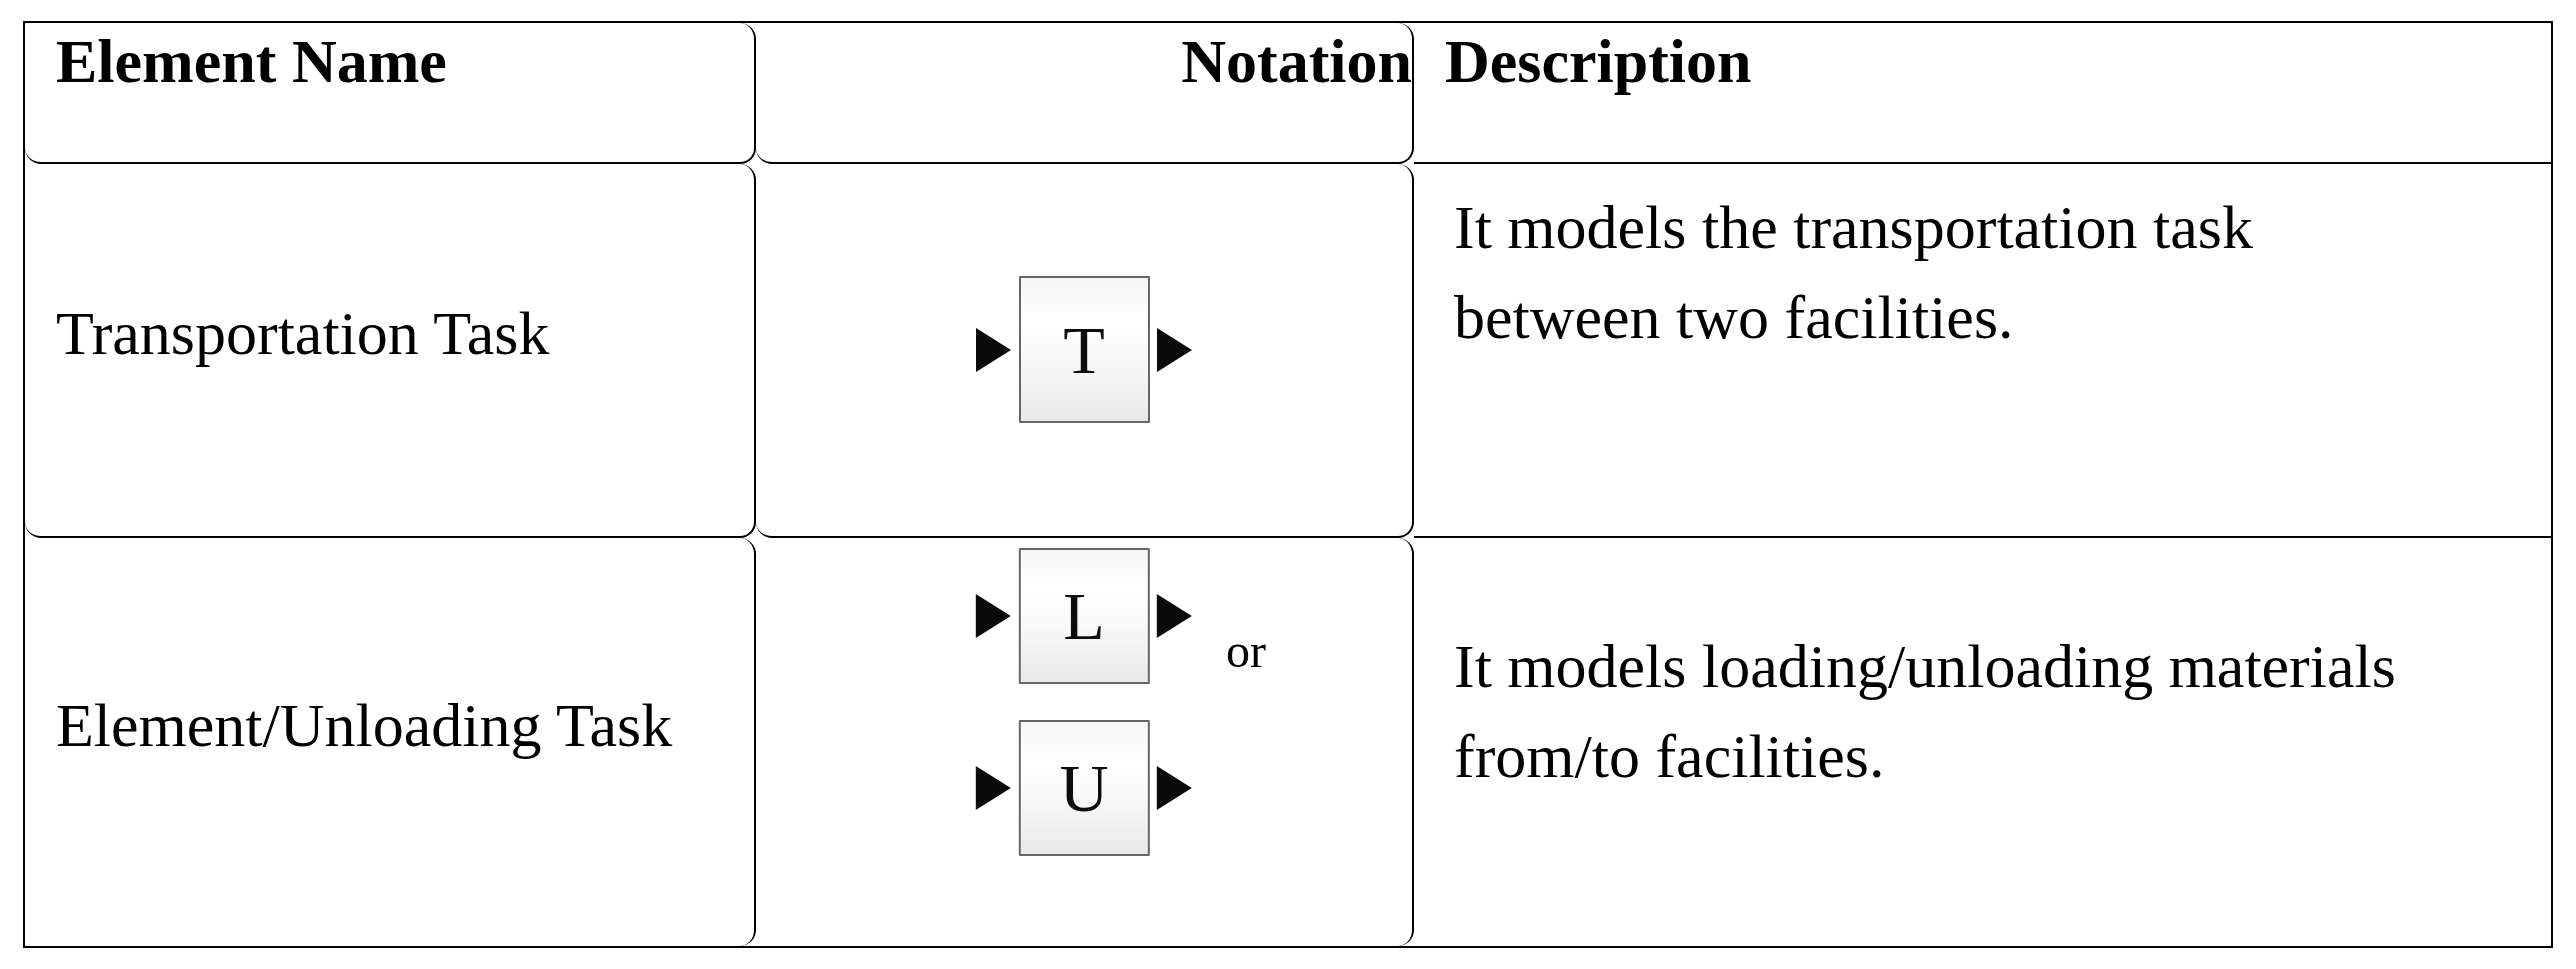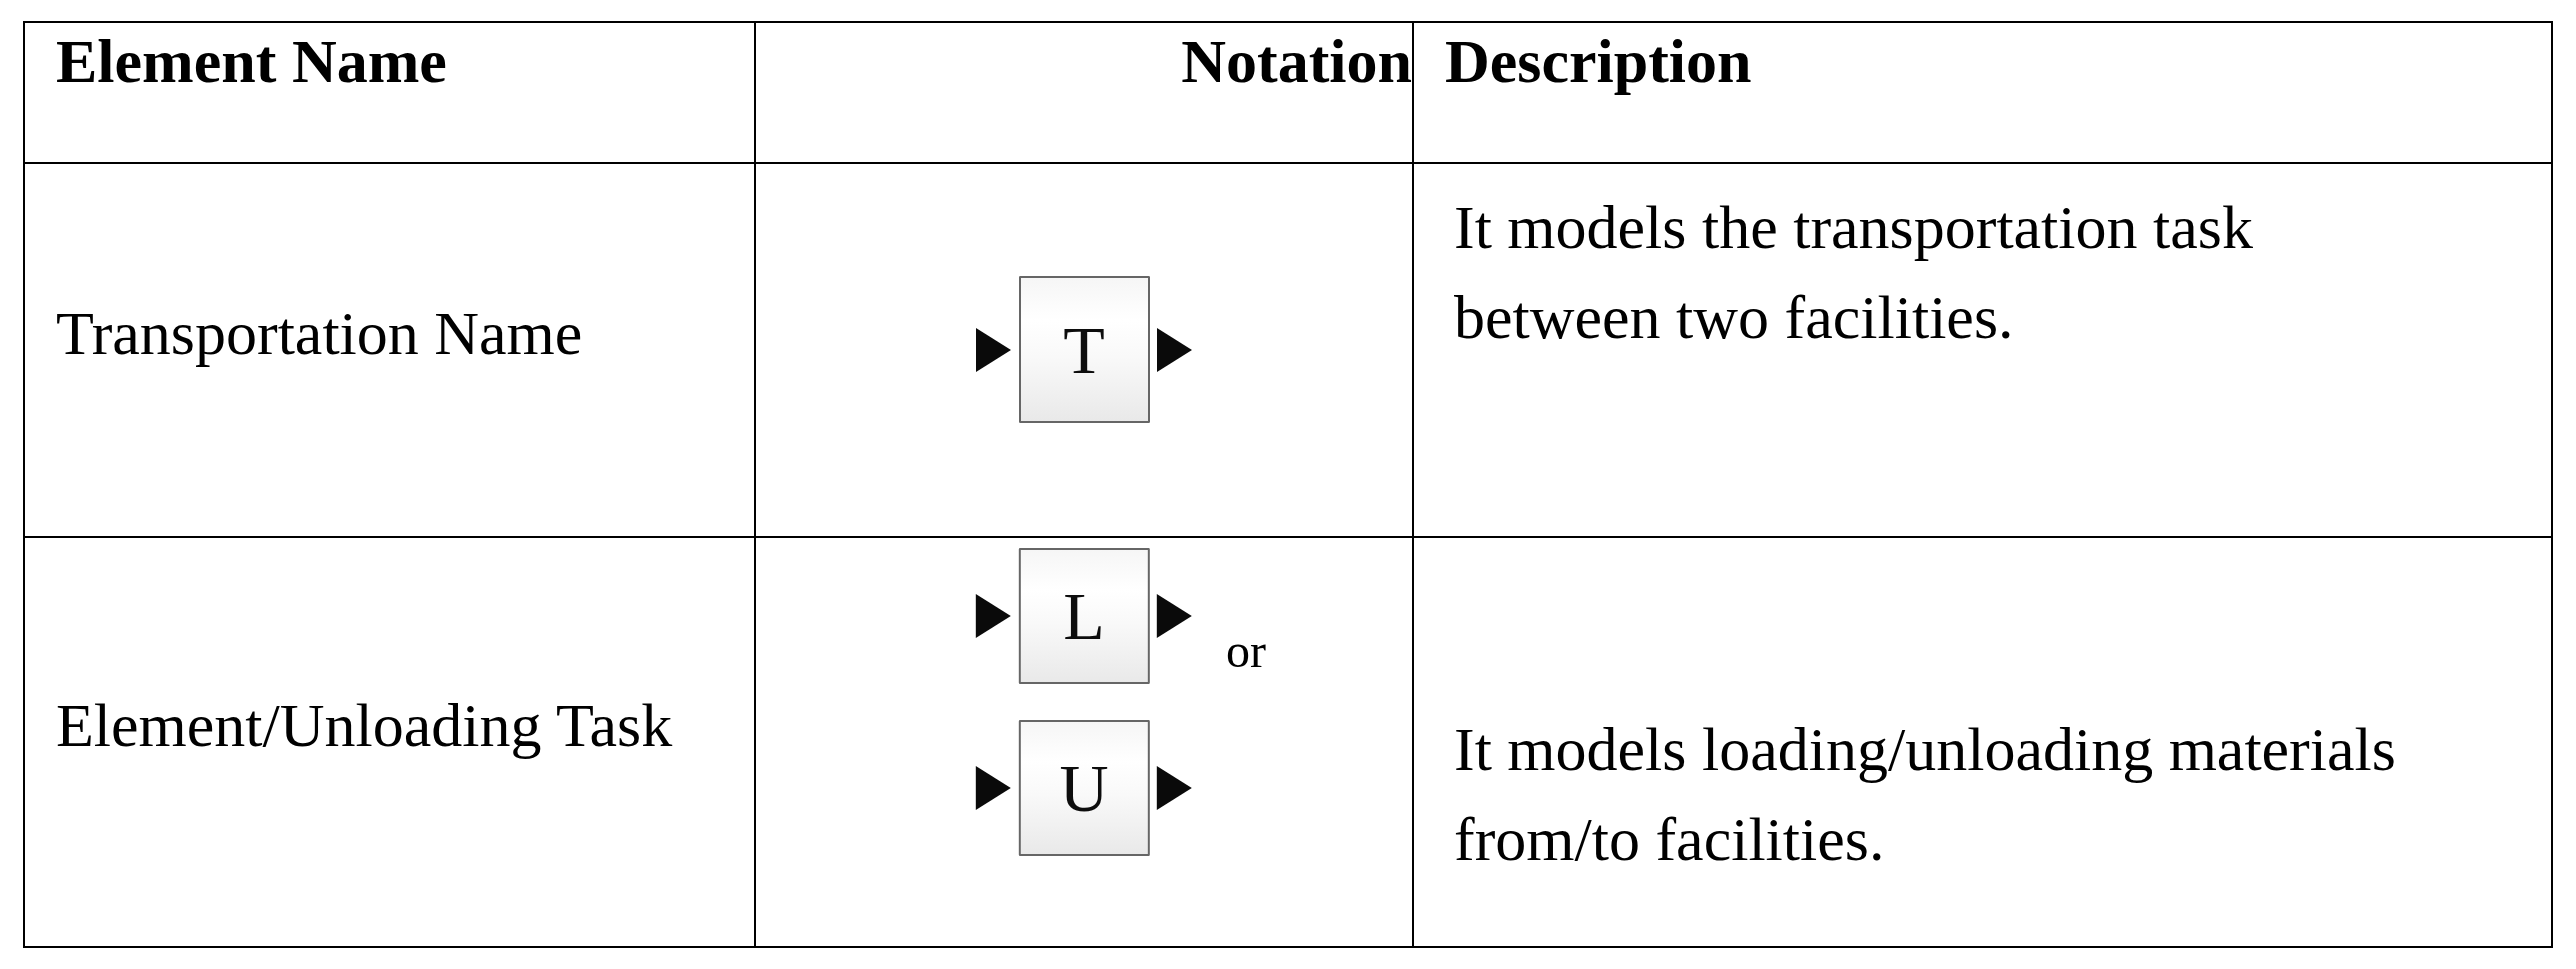--- a/index.html
+++ b/index.html
@@ -27,21 +27,21 @@
     display: grid;
     grid-template-columns: 731px 658px 1fr;
     grid-template-rows: 141px 374px 1fr;
     background: #ffffff;
   }
   .cell {
     box-sizing: border-box;
     min-width: 0;
     min-height: 0;
   }
-  .b-r { border-right: 2.6px solid #000000; }
+  .b-r { border-right: 2.6px solid #000000; border-radius: 16px; }
   .b-b { border-bottom: 2.6px solid #000000; }
 
   .header-cell {
     font-weight: bold;
     font-size: 62px;
     line-height: 1.15;
     padding-top: 3.9px;
   }
   .hdr-left   { padding-left: 31px; }
   .hdr-center { text-align: right; }
@@ -111,36 +111,36 @@
 
   .desc-cell {
     font-size: 62px;
     padding-left: 40px;
     padding-right: 39px;
   }
   .desc-top { padding-top: 18px; }
   .desc-center {
     display: flex;
     flex-direction: column;
-    justify-content: flex-end;
+    justify-content: center;
     padding-bottom: 62px;
   }
   .desc-line { line-height: 90px; }
 </style>
 </head>
 <body>
 
 <div class="screen">
   <div class="doc-table">
 
     <div class="cell header-cell hdr-left b-r b-b">Element Name</div>
     <div class="cell header-cell hdr-center b-r b-b">Notation</div>
     <div class="cell header-cell hdr-left b-b">Description</div>
 
-    <div class="cell name-cell b-r b-b">Transportation Name</div>
+    <div class="cell name-cell b-r b-b">Transportation Task</div>
 
     <div class="cell notation-cell-1 b-r b-b">
       <div class="block-group">
         <span class="port"></span>
         <div class="sim-block sim-block--tall">
           <span class="block-letter">T</span>
         </div>
         <span class="port"></span>
       </div>
     </div>

